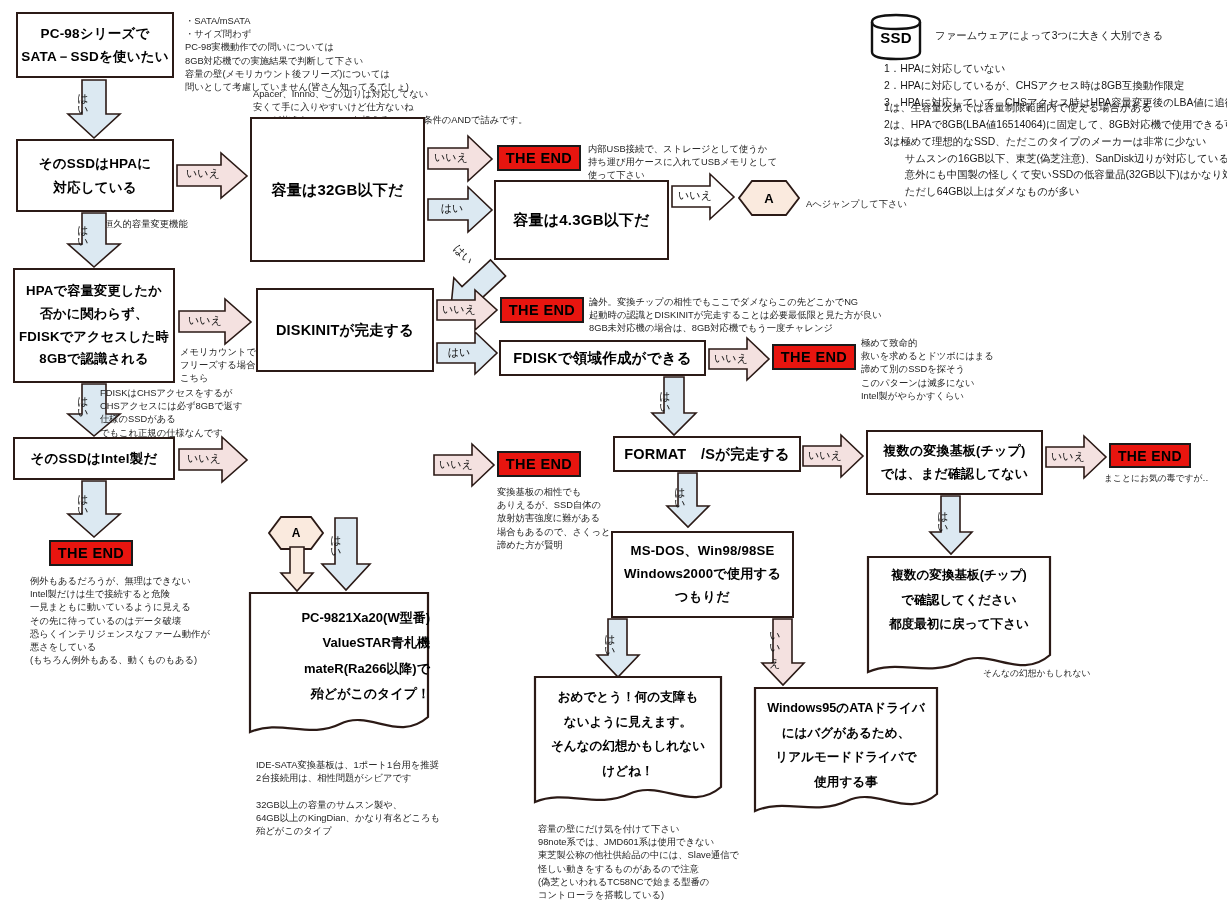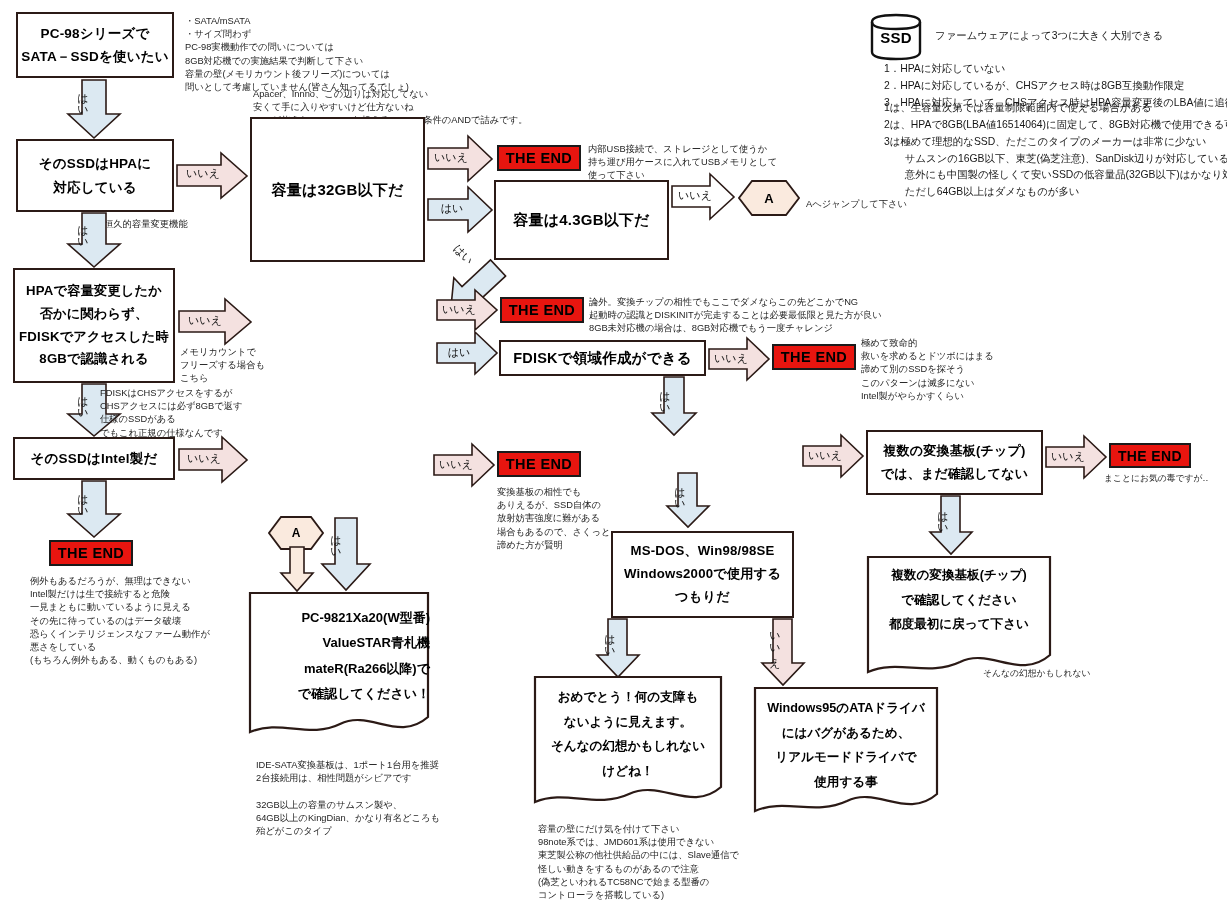--- a/index.html
+++ b/index.html
@@ -241,20 +241,23 @@
 
   <div class="arrow" style="left:425px;top:240px;">
     <svg width="110" height="76" viewBox="0 0 110 76">
       <g transform="rotate(137 55 38)">
         <path d="M35 22 H74 V10 L100 33 L74 56 V44 H35 Z" fill="#dce9f2" stroke="#2b1a16" stroke-width="1.6"></path>
       </g>
     </svg>
   </div>
   <div class="alabel" style="left:445px;top:247px;width:36px;height:16px;transform:rotate(46deg);">はい</div>
 
+  <div class="box" style="left:256px;top:288px;width:178px;height:84px;font-size:14.5px;">
+    <span>DISKINITが完走する</span>
+  </div>
 
   <div class="arrow" style="left:437px;top:289px;">
     <svg width="62" height="42" viewBox="0 0 62 42">
       <path d="M0 11 H38 V1 L60 21 L38 41 V31 H0 Z" fill="#f4e1e0" stroke="#2b1a16" stroke-width="1.6"></path>
     </svg>
   </div>
   <div class="alabel" style="left:440px;top:302px;width:38px;height:16px;">いいえ</div>
 
   <div class="theend" style="left:500px;top:297px;width:84px;height:26px;font-size:14.5px;">THE END</div>
 
@@ -332,30 +335,33 @@
   <div class="alabel vert" style="left:327px;top:521px;width:16px;height:40px;">はい</div>
 
   <div class="doc" style="left:248px;top:591px;width:182px;height:155px;">
     <svg viewBox="0 0 182 155" preserveAspectRatio="none">
       <path d="M2 2 H180 V126 C150 152 122 118 92 133 C62 148 32 128 2 141 Z" fill="#ffffff" stroke="#2b1a16" stroke-width="2.2"></path>
     </svg>
     <div class="doctext" style="padding-top:14px;font-size:13px;align-items:flex-end;">
       <span>PC-9821Xa20(W型番)</span>
       <span>ValueSTAR青札機</span>
       <span>mateR(Ra266以降)で</span>
-      <span>で確認してください！</span>
+      <span>殆どがこのタイプ！</span>
     </div>
   </div>
   <div class="note" style="left:256px;top:759px;">IDE-SATA変換基板は、1ポート1台用を推奨
 2台接続用は、相性問題がシビアです
 
 32GB以上の容量のサムスン製や、
 64GB以上のKingDian、かなり有名どころも
 殆どがこのタイプ</div>
 
+  <div class="box" style="left:613px;top:436px;width:188px;height:36px;font-size:14.5px;">
+    <span>FORMAT　/Sが完走する</span>
+  </div>
 
   <div class="arrow" style="left:803px;top:434px;">
     <svg width="62" height="44" viewBox="0 0 62 44">
       <path d="M0 12 H38 V1 L60 22 L38 43 V32 H0 Z" fill="#f4e1e0" stroke="#2b1a16" stroke-width="1.6"></path>
     </svg>
   </div>
   <div class="alabel" style="left:806px;top:448px;width:38px;height:16px;">いいえ</div>
 
   <div class="arrow" style="left:665px;top:473px;">
     <svg width="46" height="56" viewBox="0 0 46 56">

